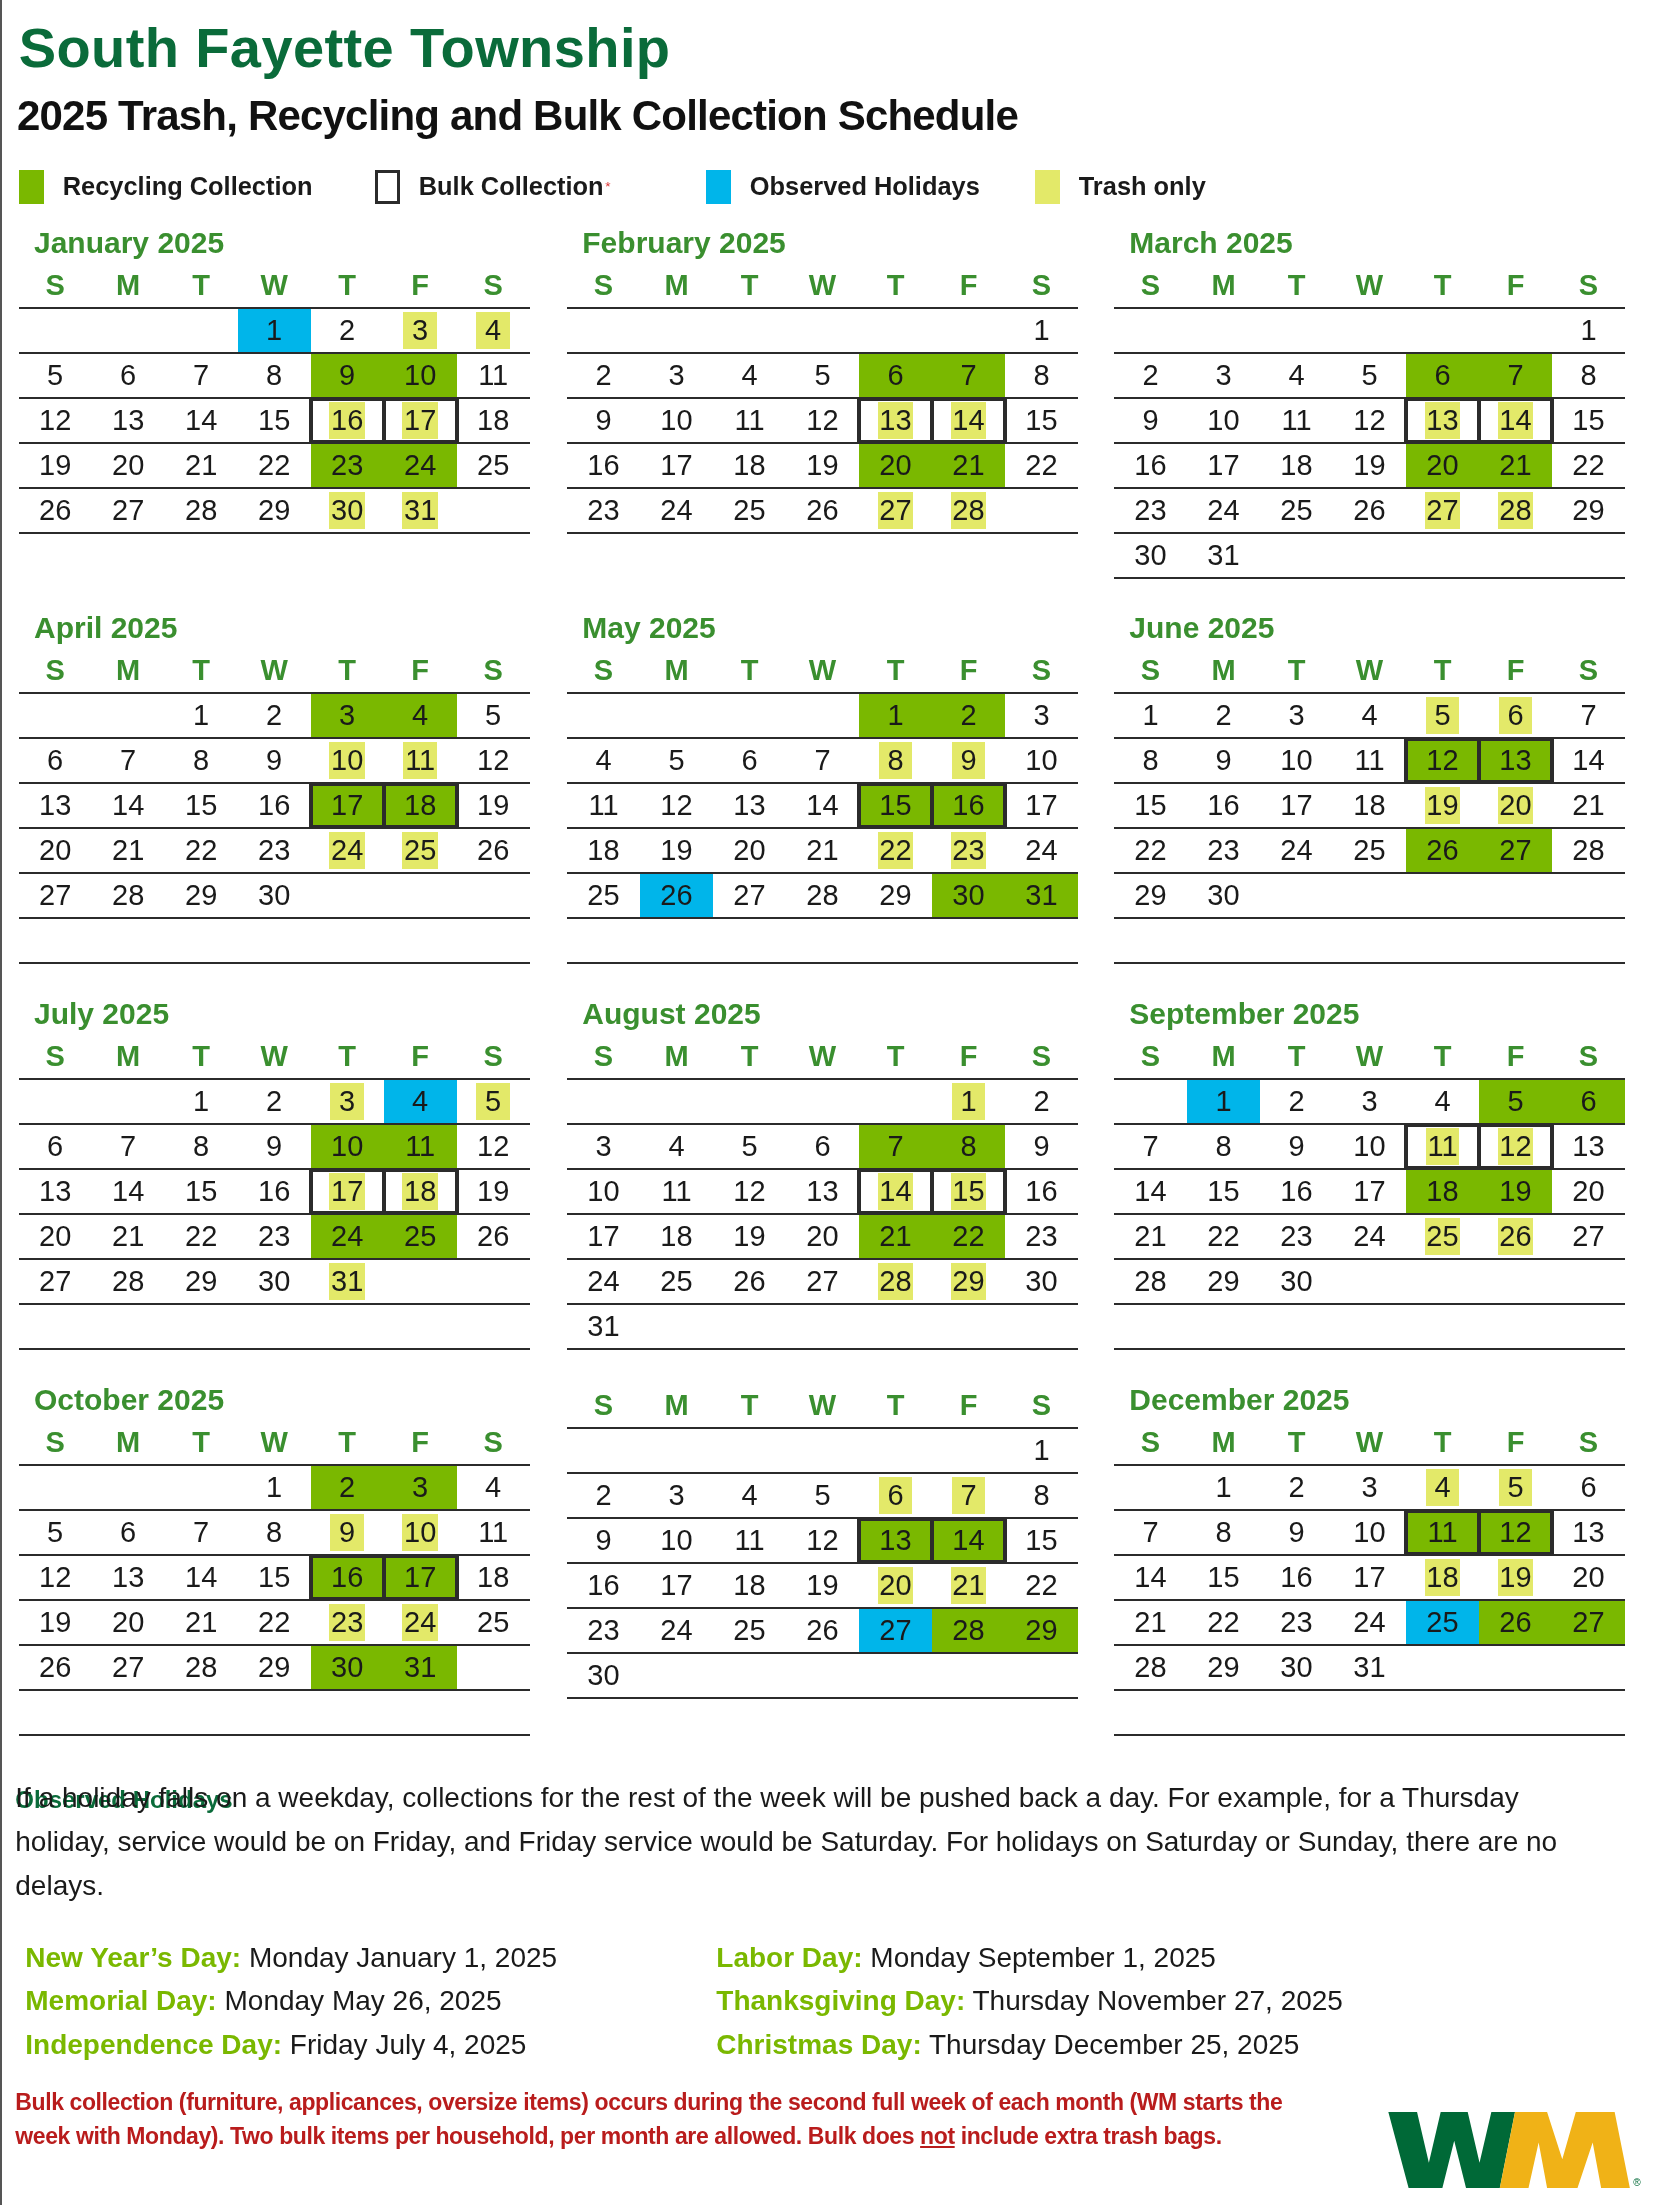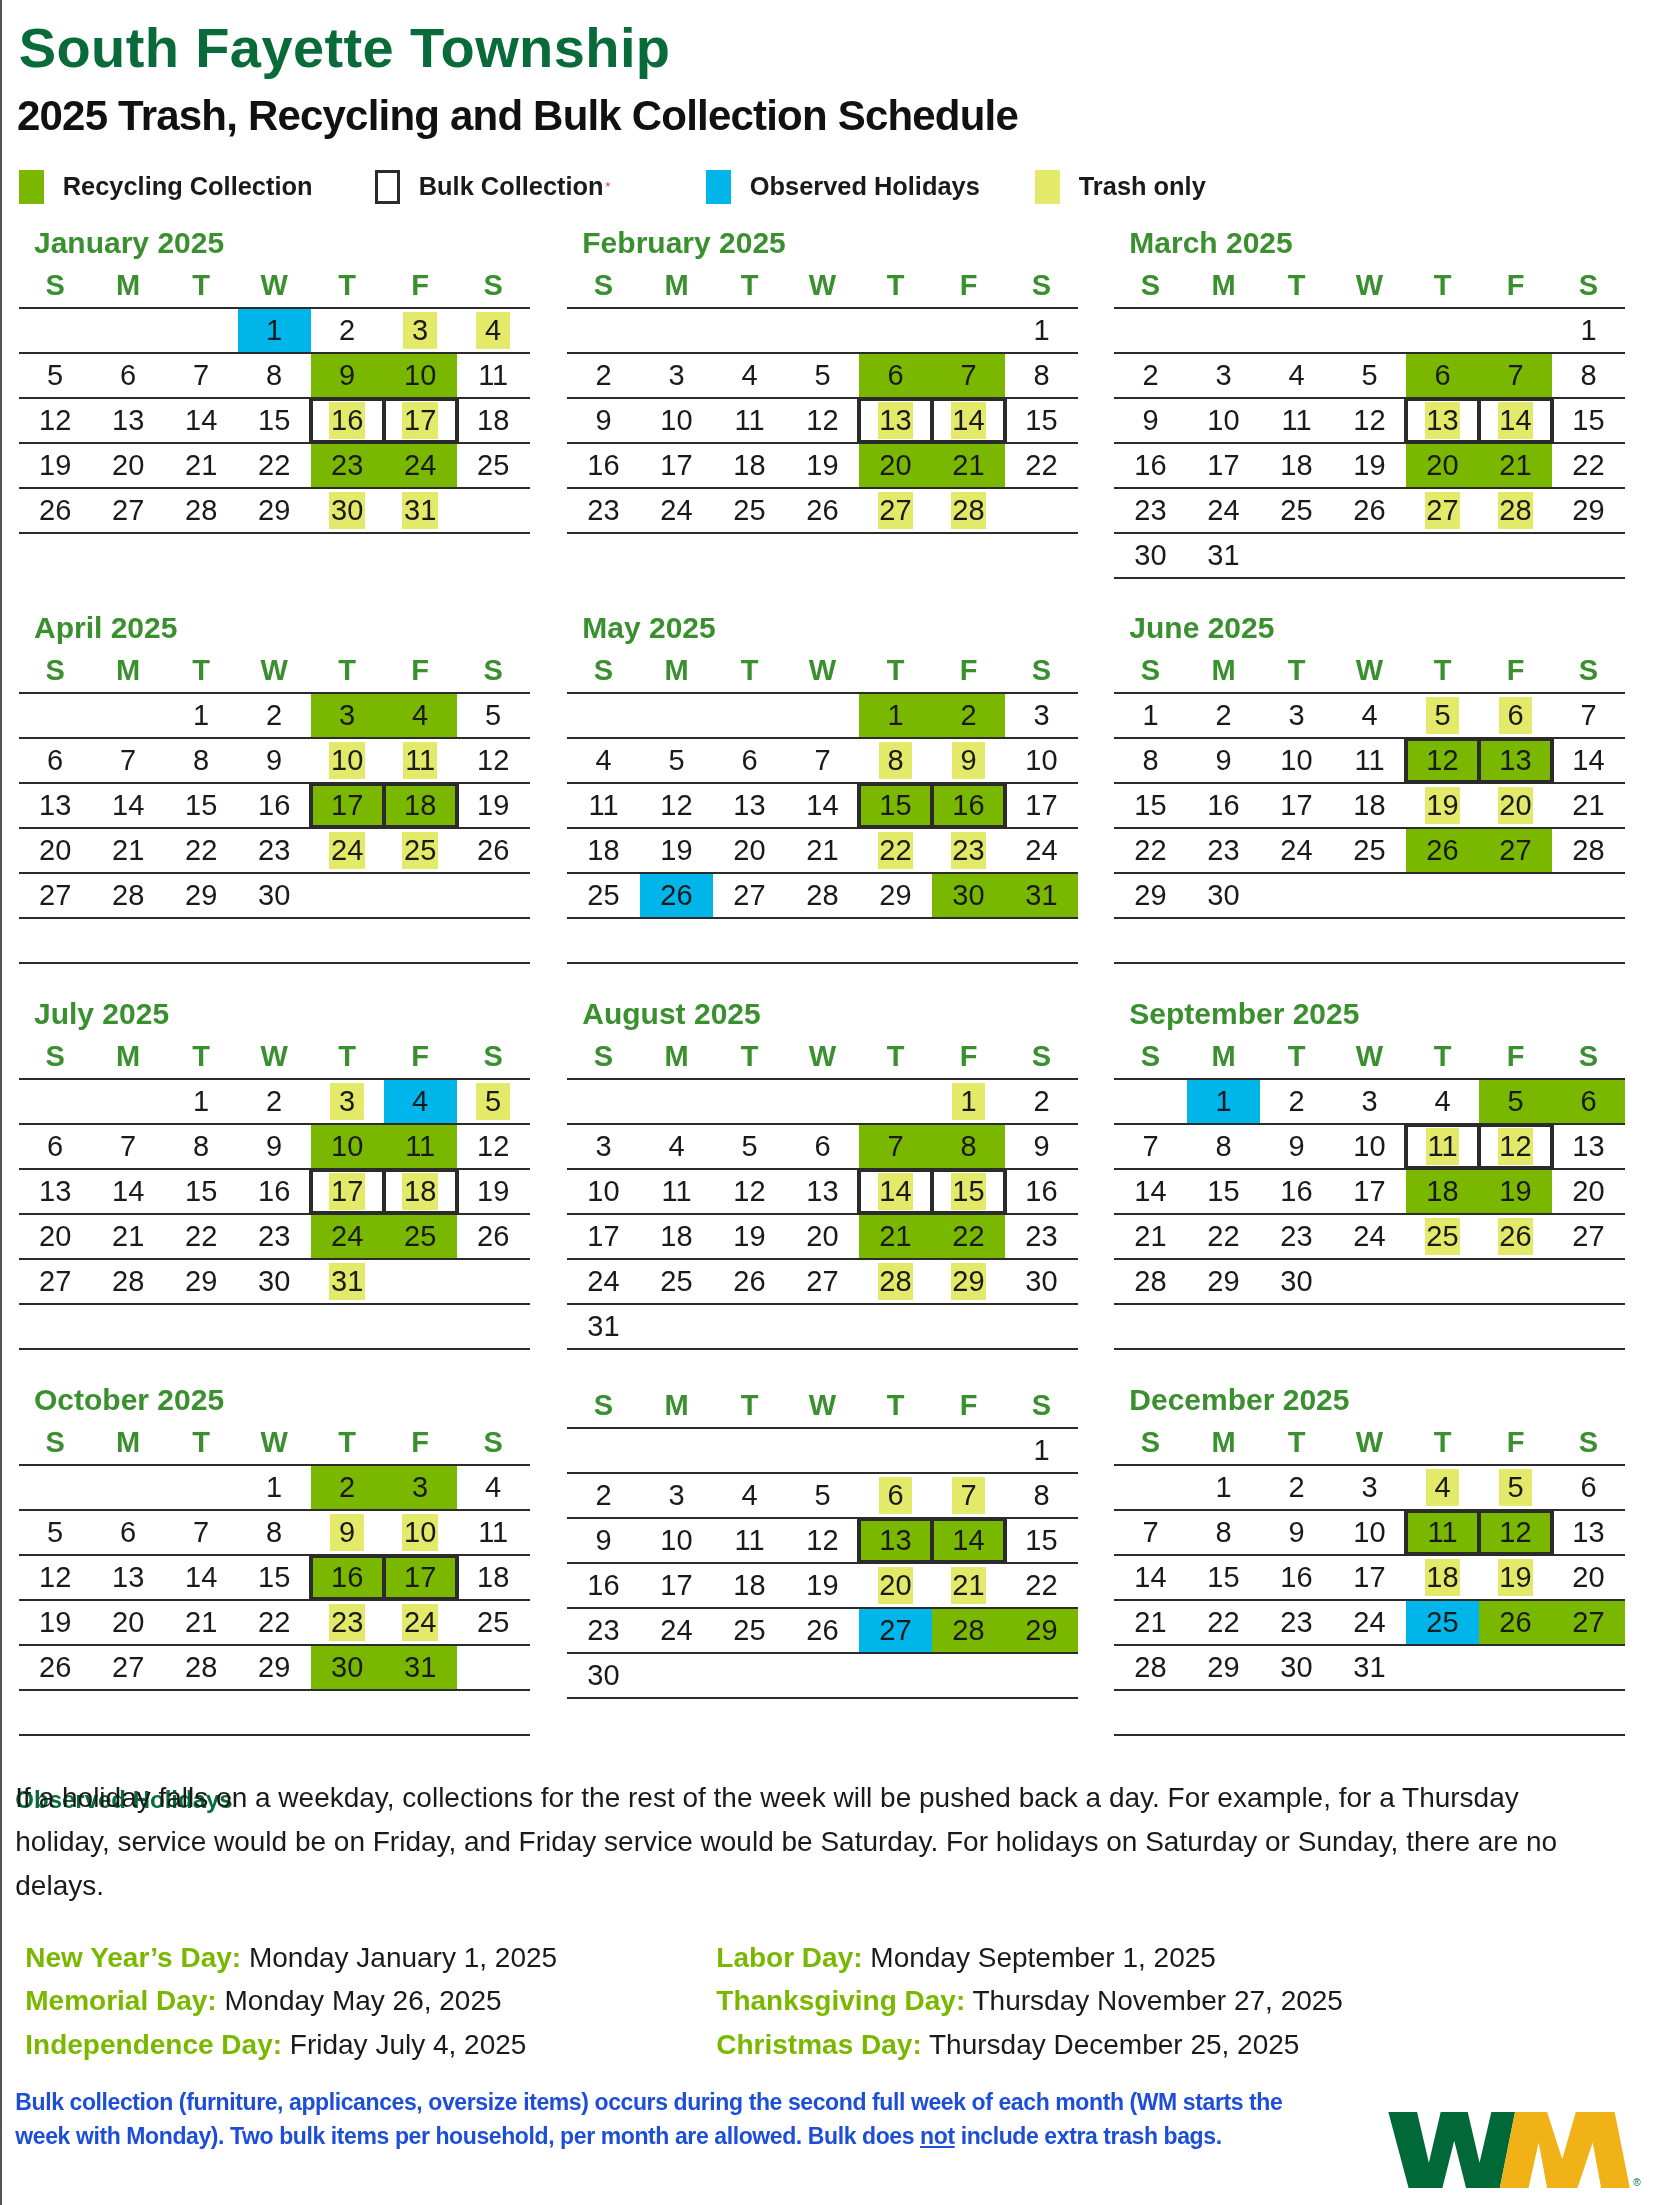--- a/index.html
+++ b/index.html
@@ -22,21 +22,21 @@
   .day.recycling{background:#7ab800;}
   .day.holiday{background:#00b5ea;}
   .day .num{position:relative;z-index:2;padding:1.7px 3.4px;line-height:1;}
   .day.trash .num{background:#e3e969;padding:4.2px 1.7px;min-width:30.5px;text-align:center;}
   .day.bulk{outline:4.2px solid #2b2b2b;outline-offset:-2.5px;z-index:3;}
   .footer-head{position:absolute;left:15.3px;top:1786px;font-size:24px;font-weight:bold;color:#0a6b3a;}
   .footer-body{position:absolute;left:15.3px;top:1776px;width:1552px;font-size:28px;line-height:44px;color:#1a1a1a;}
   .hol-list{position:absolute;top:1942px;left:15.3px;width:1442px;}
   .hol{position:absolute;font-size:28px;white-space:nowrap;margin-left:10px;}
   .hol .hname{color:#7ab800;font-weight:bold;}
-  .bulk-note{position:absolute;left:15.3px;top:2085px;width:1323px;font-size:23px;font-weight:bold;line-height:34px;color:#1d4ed8;letter-spacing:-0.4px;}
+  .bulk-note{position:absolute;left:15.3px;top:2085px;width:1323px;font-size:23px;font-weight:bold;line-height:34px;color:#b91c1c;letter-spacing:-0.4px;}
   .bulk-note u{text-decoration:underline;}
   .logo{position:absolute;left:1388px;top:2112px;width:254px;height:76px;}
 </style>
 </head>
 <body>
 
 <div class="frame-line"></div>
 
 <h1 class="title">South Fayette Township</h1>
 <h2 class="subtitle">2025 Trash, Recycling and Bulk Collection Schedule</h2>

